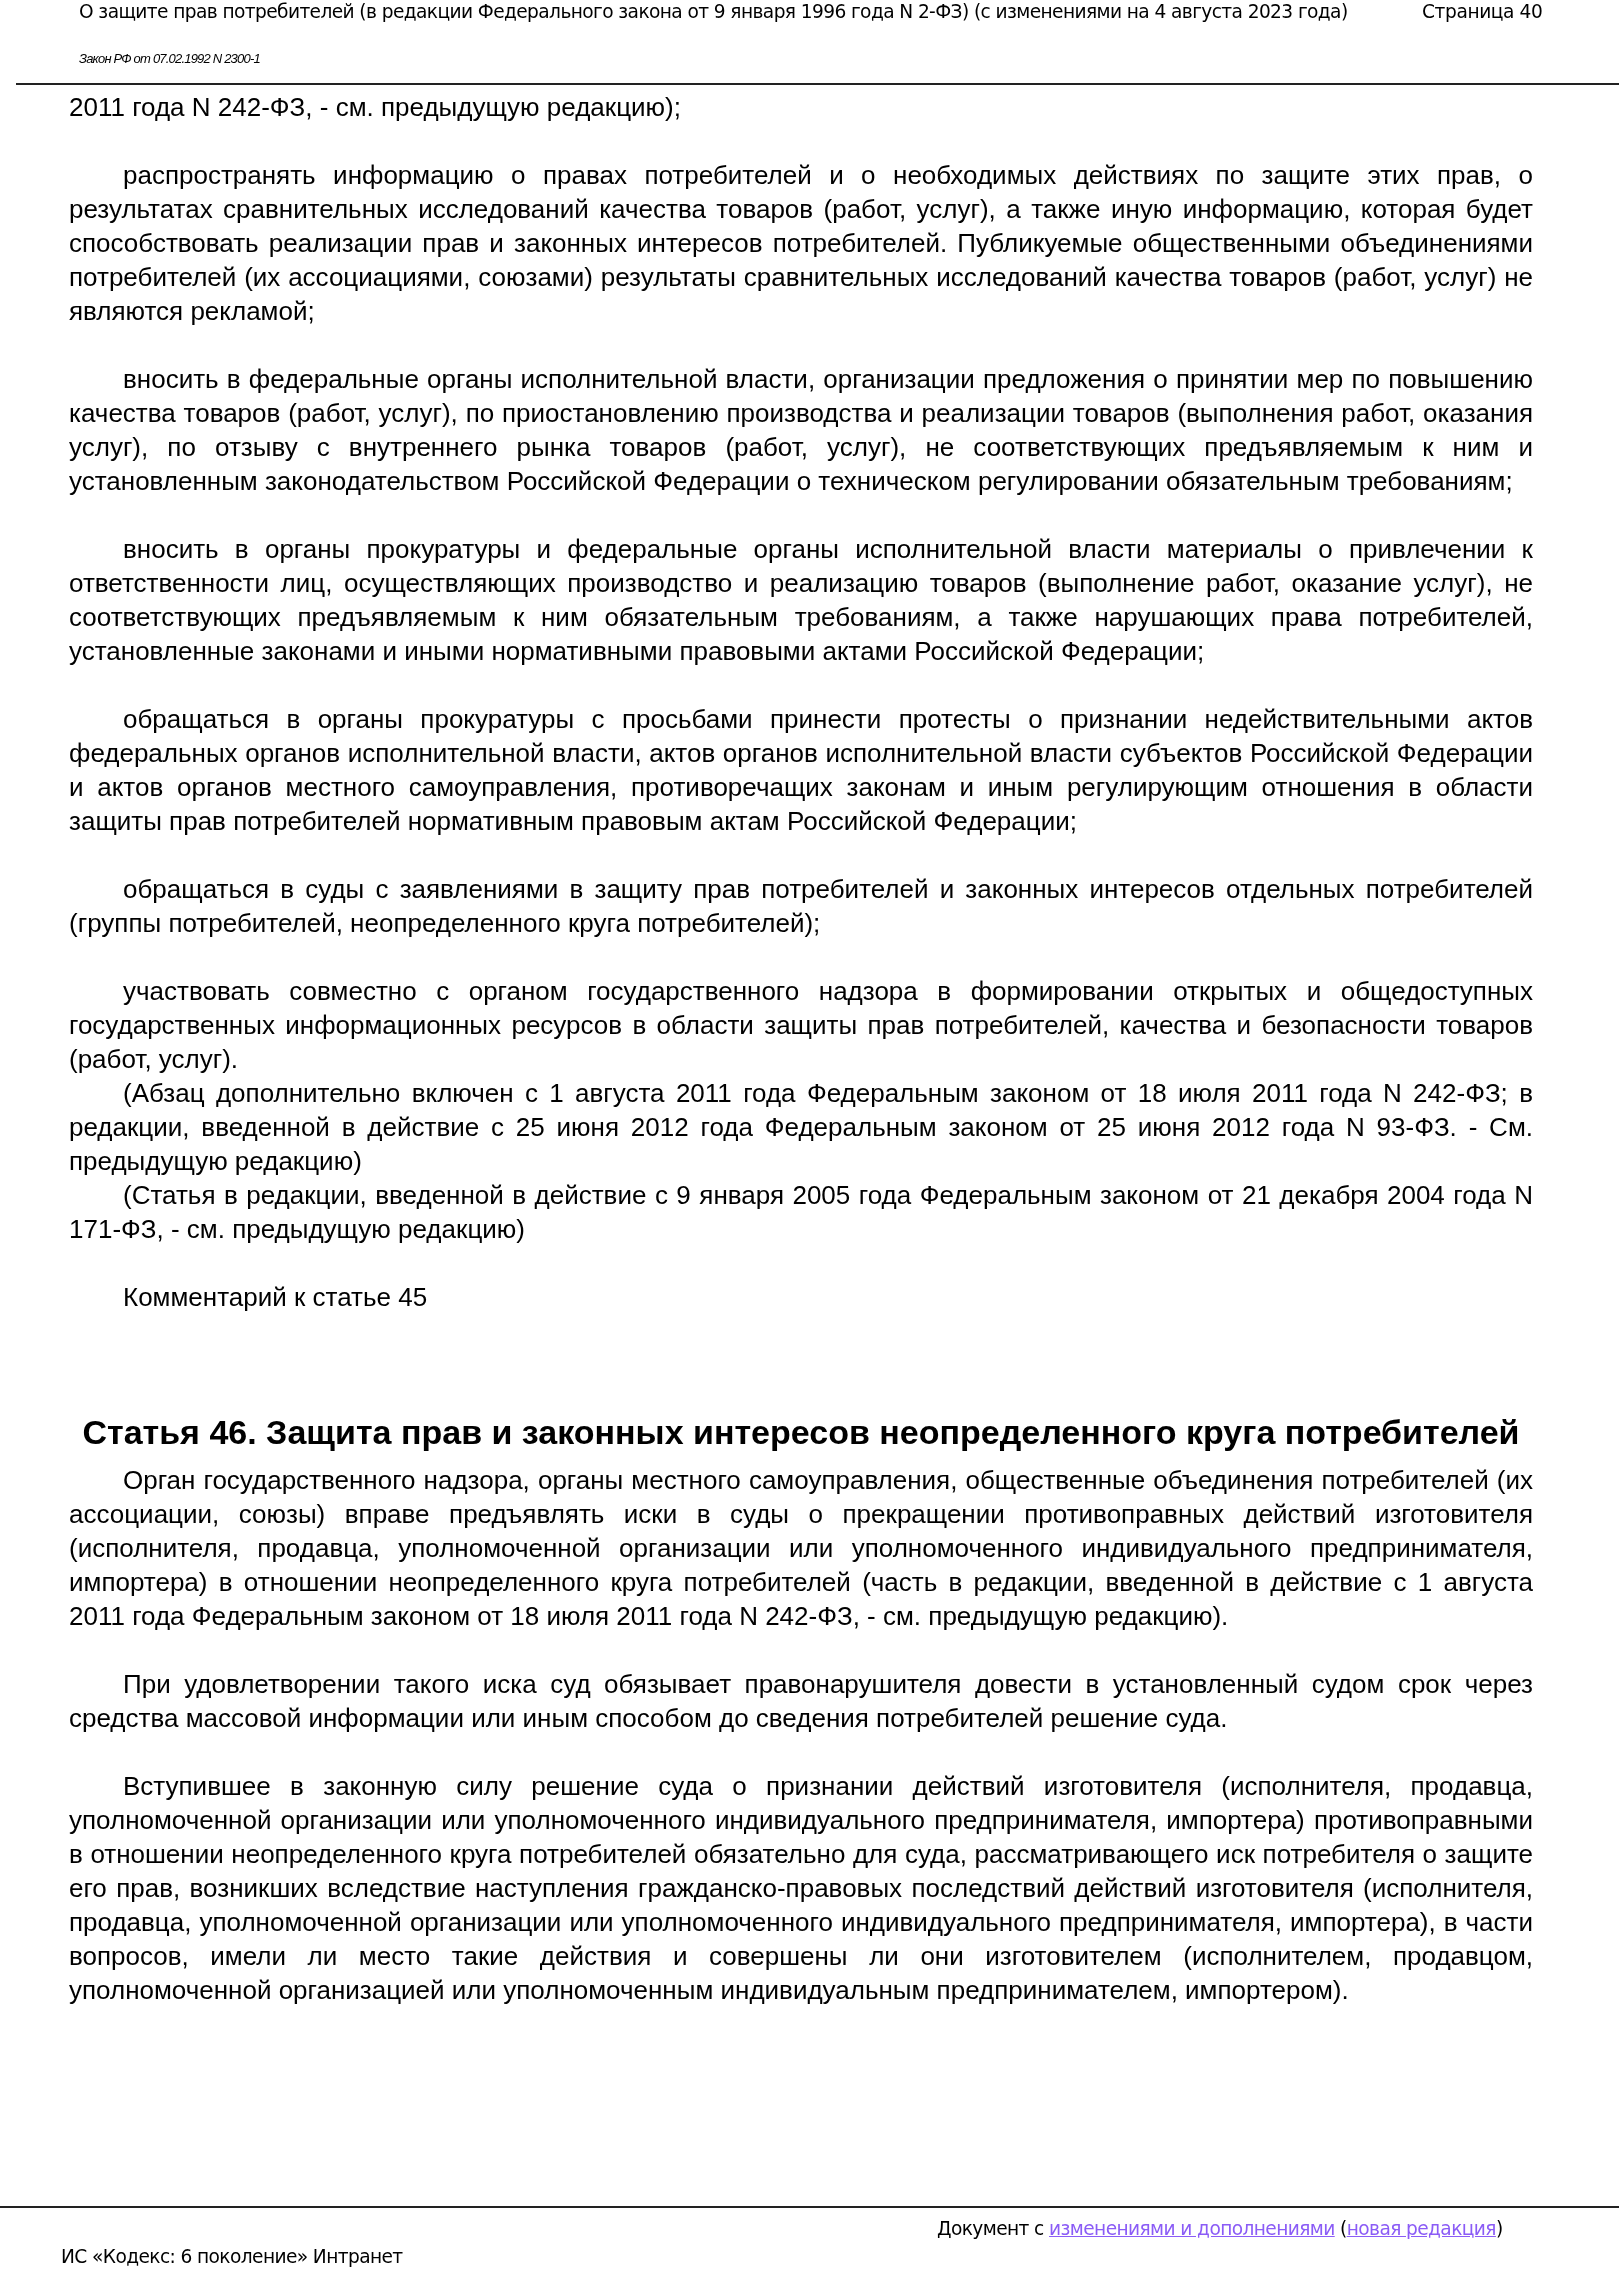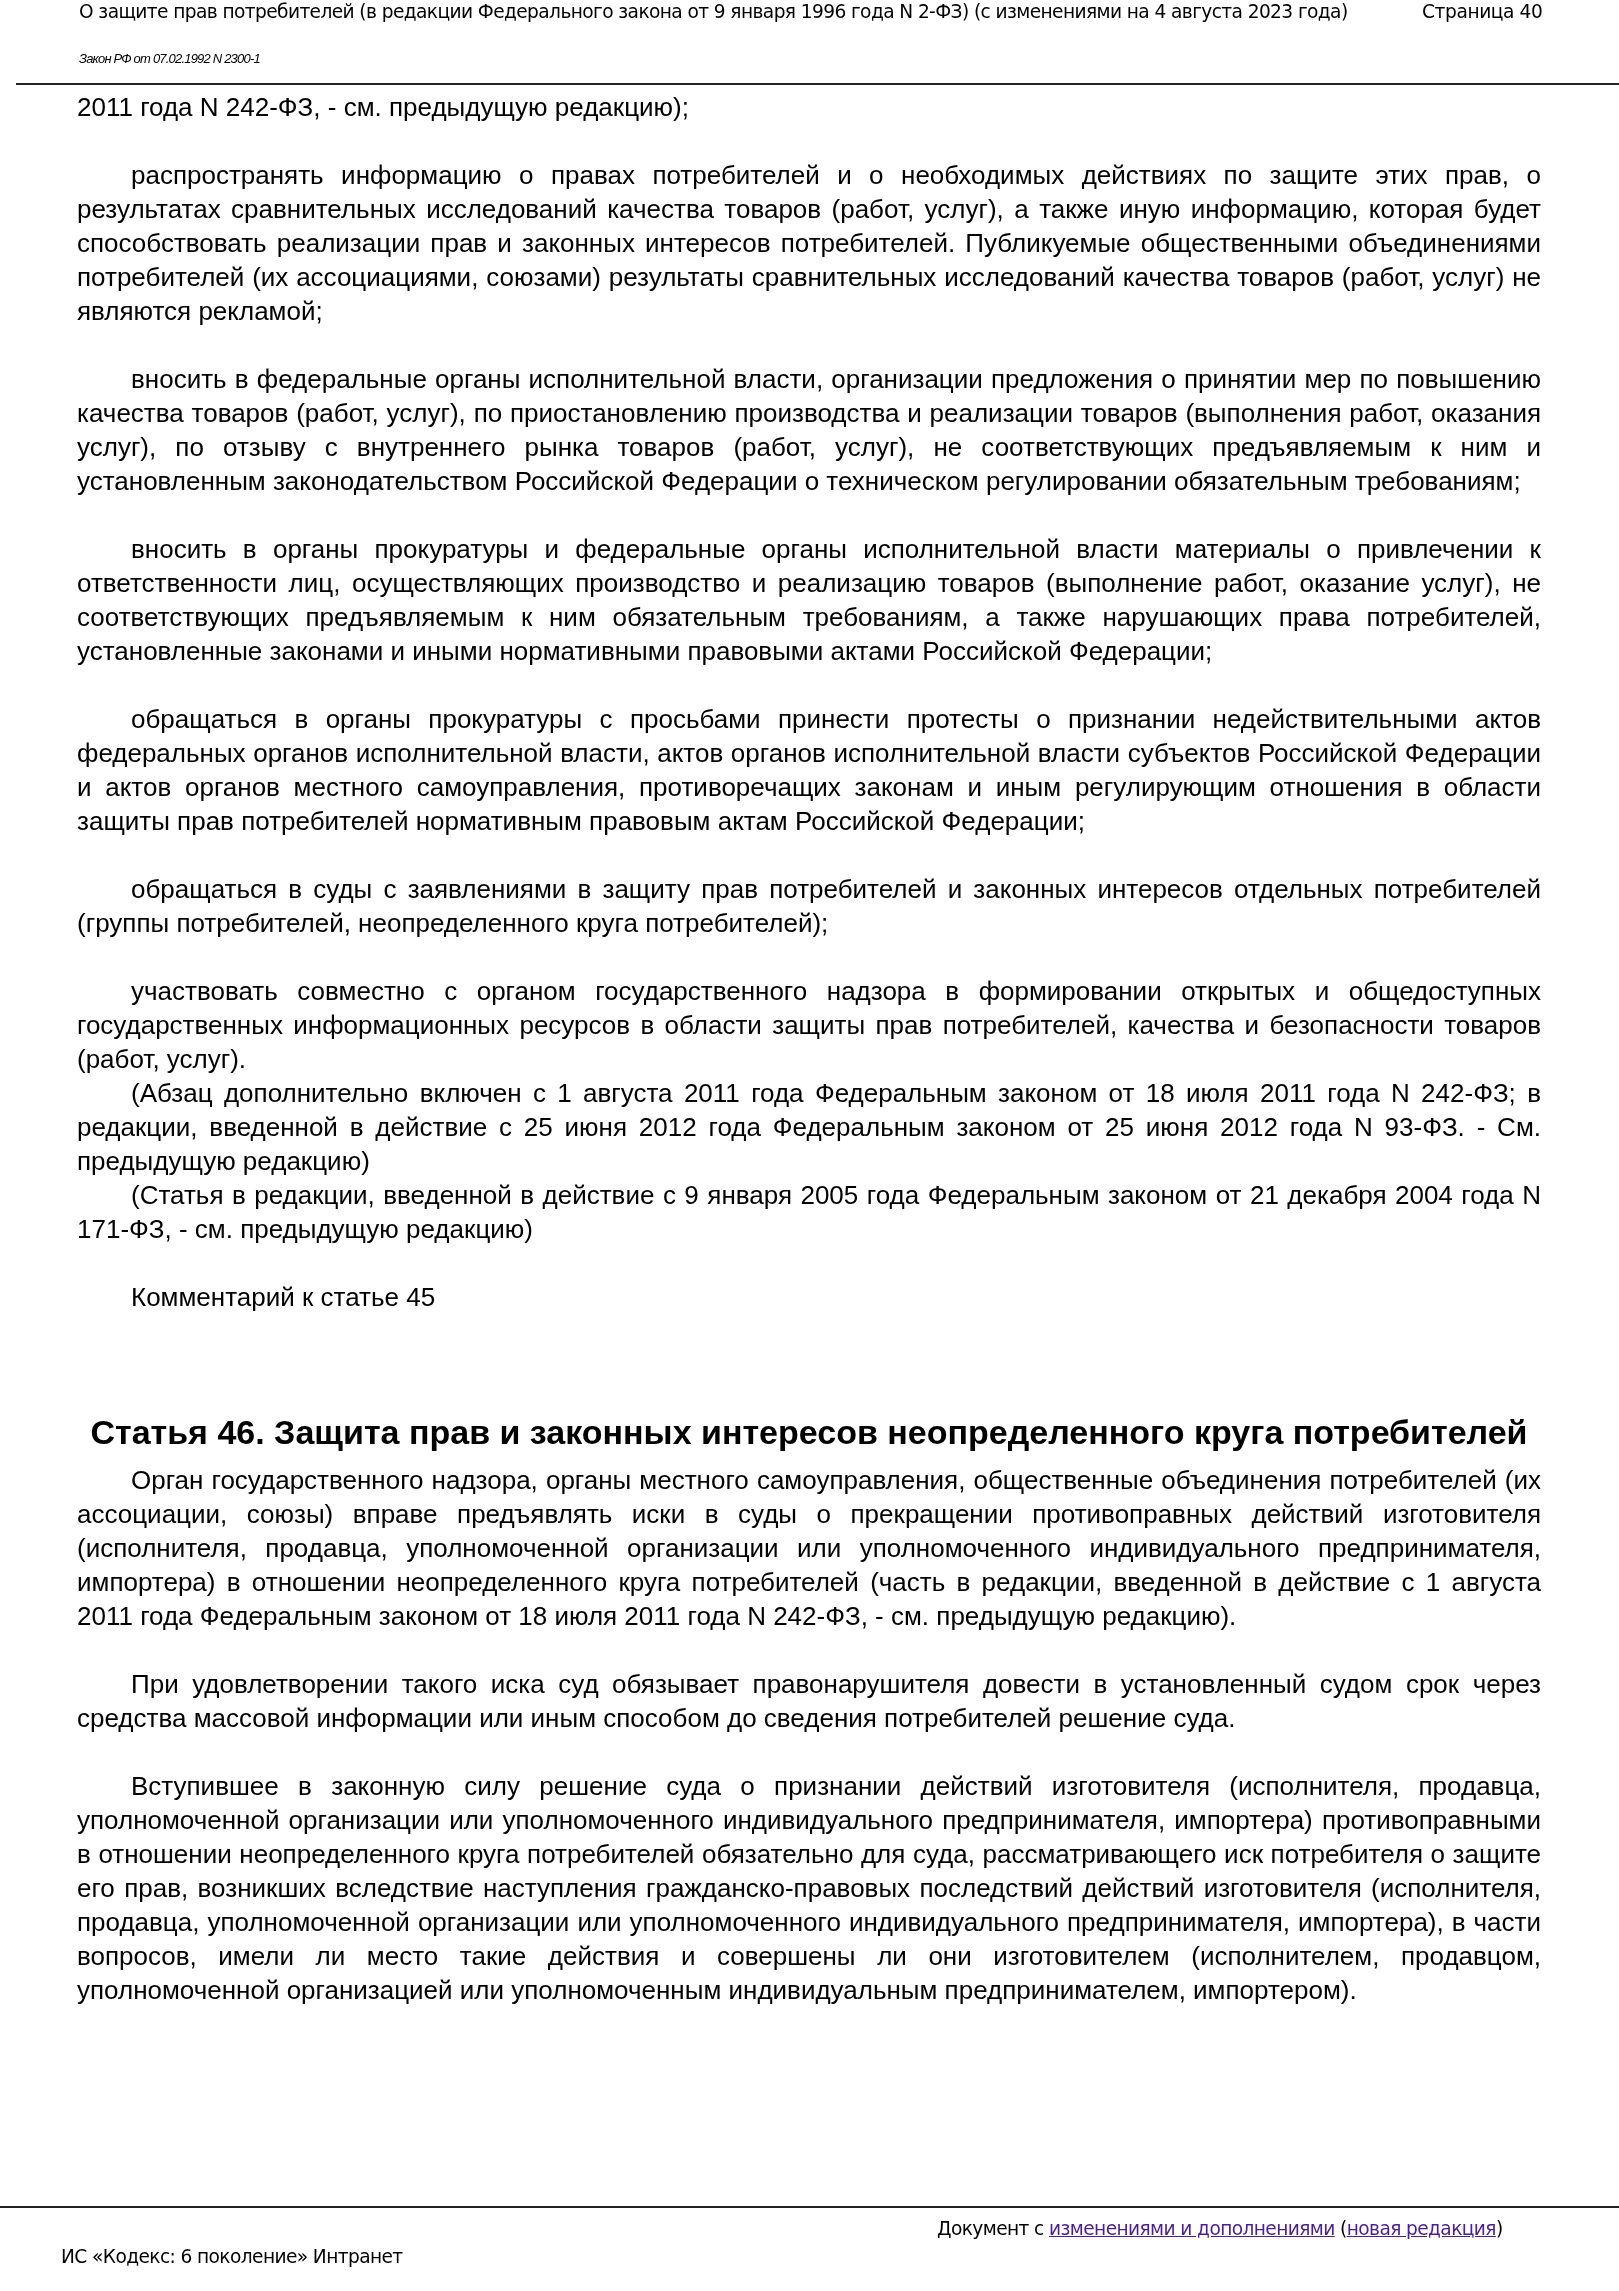--- a/index.html
+++ b/index.html
@@ -56,21 +56,21 @@
     .header-rule {
       position: absolute;
       left: 0;
       top: 83px;
       width: 1619px;
       height: 2px;
       background: #222;
     }
     .content {
       position: absolute;
-      left: 77px;
+      left: 69px;
       top: 90px;
       width: 1464px;
       font-size: 26px;
       line-height: 34px;
       text-align: justify;
     }
     .content p {
       margin: 0;
     }
     .indent {
@@ -109,21 +109,21 @@
       position: absolute;
       left: 937px;
       top: 2217px;
       font-family: "DejaVu Sans", sans-serif;
       font-size: 18.6px;
       line-height: 23.5px;
       letter-spacing: -0.6px;
       white-space: nowrap;
     }
     .footer-right a {
-      color: #4c1d95;
+      color: #8b5cf6;
       text-decoration: underline;
     }
     .footer-left {
       position: absolute;
       left: 61px;
       top: 2245px;
       font-family: "DejaVu Sans", sans-serif;
       font-size: 18.6px;
       line-height: 23.5px;
       letter-spacing: -0.6px;

